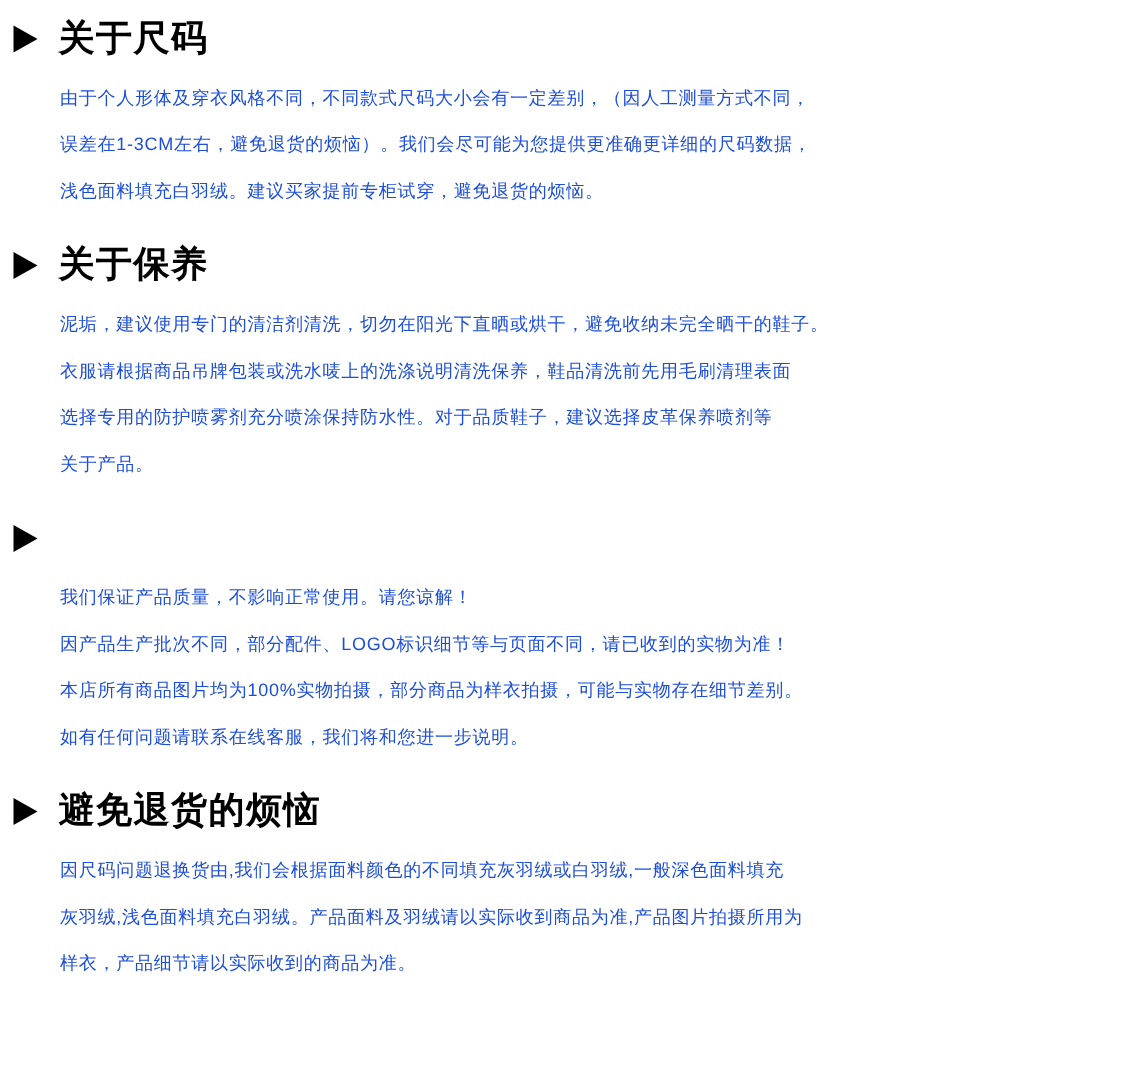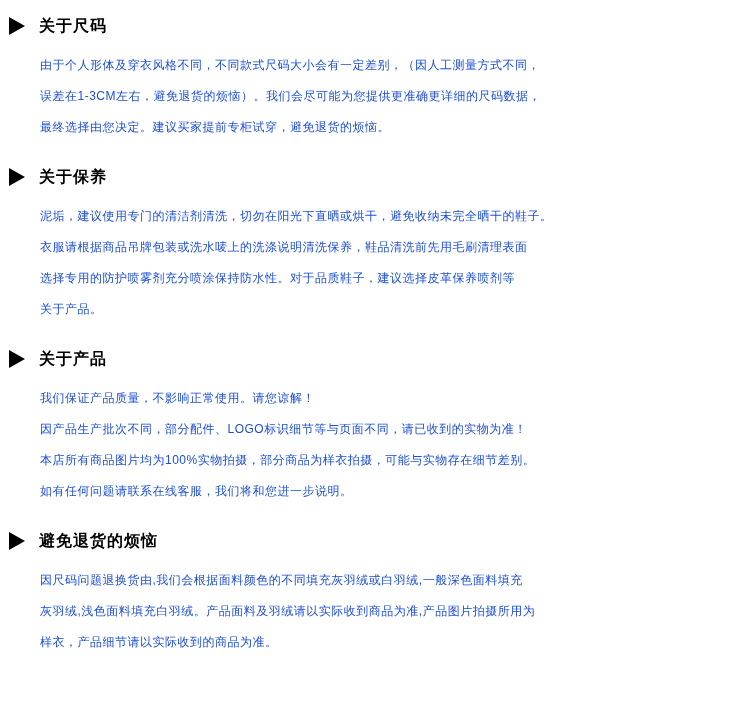--- a/index.html
+++ b/index.html
@@ -31,21 +31,21 @@
     width: 0;
     height: 0;
     border-left: 16px solid #000000;
     border-top: 9px solid transparent;
     border-bottom: 9px solid transparent;
     margin-left: 1px;
     flex: 0 0 auto;
   }
   .section-title {
     margin: 0 0 0 14px;
-    font-size: 16px;
+    font-size: 24px;
     line-height: 28px;
     font-weight: 700;
     color: #000000;
     letter-spacing: 1px;
     text-align: right;
   }
   .section-body {
     margin-left: 32px;
     margin-right: 0;
   }
@@ -64,41 +64,40 @@
 <div class="page">
 
   <section class="notice-section">
     <div class="section-header">
       <span class="tri"></span>
       <h2 class="section-title">关于尺码</h2>
     </div>
     <div class="section-body">
       <p class="line">由于个人形体及穿衣风格不同，不同款式尺码大小会有一定差别，（因人工测量方式不同，</p>
       <p class="line">误差在1-3CM左右，避免退货的烦恼）。我们会尽可能为您提供更准确更详细的尺码数据，</p>
-      <p class="line">最终选择由您决定。建议买家提前专柜试穿，避免退货的烦恼。</p>
+      <p class="line">浅色面料填充白羽绒。建议买家提前专柜试穿，避免退货的烦恼。</p>
     </div>
   </section>
 
   <section class="notice-section">
     <div class="section-header">
       <span class="tri"></span>
       <h2 class="section-title">关于保养</h2>
     </div>
     <div class="section-body">
       <p class="line">泥垢，建议使用专门的清洁剂清洗，切勿在阳光下直晒或烘干，避免收纳未完全晒干的鞋子。</p>
       <p class="line">衣服请根据商品吊牌包装或洗水唛上的洗涤说明清洗保养，鞋品清洗前先用毛刷清理表面</p>
       <p class="line">选择专用的防护喷雾剂充分喷涂保持防水性。对于品质鞋子，建议选择皮革保养喷剂等</p>
       <p class="line">关于产品。</p>
     </div>
   </section>
 
   <section class="notice-section">
     <div class="section-header">
       <span class="tri"></span>
-      <h2 class="section-title">关于产品</h2>
     </div>
     <div class="section-body">
       <p class="line">我们保证产品质量，不影响正常使用。请您谅解！</p>
       <p class="line">因产品生产批次不同，部分配件、LOGO标识细节等与页面不同，请已收到的实物为准！</p>
       <p class="line">本店所有商品图片均为100%实物拍摄，部分商品为样衣拍摄，可能与实物存在细节差别。</p>
       <p class="line">如有任何问题请联系在线客服，我们将和您进一步说明。</p>
     </div>
   </section>
 
   <section class="notice-section">

